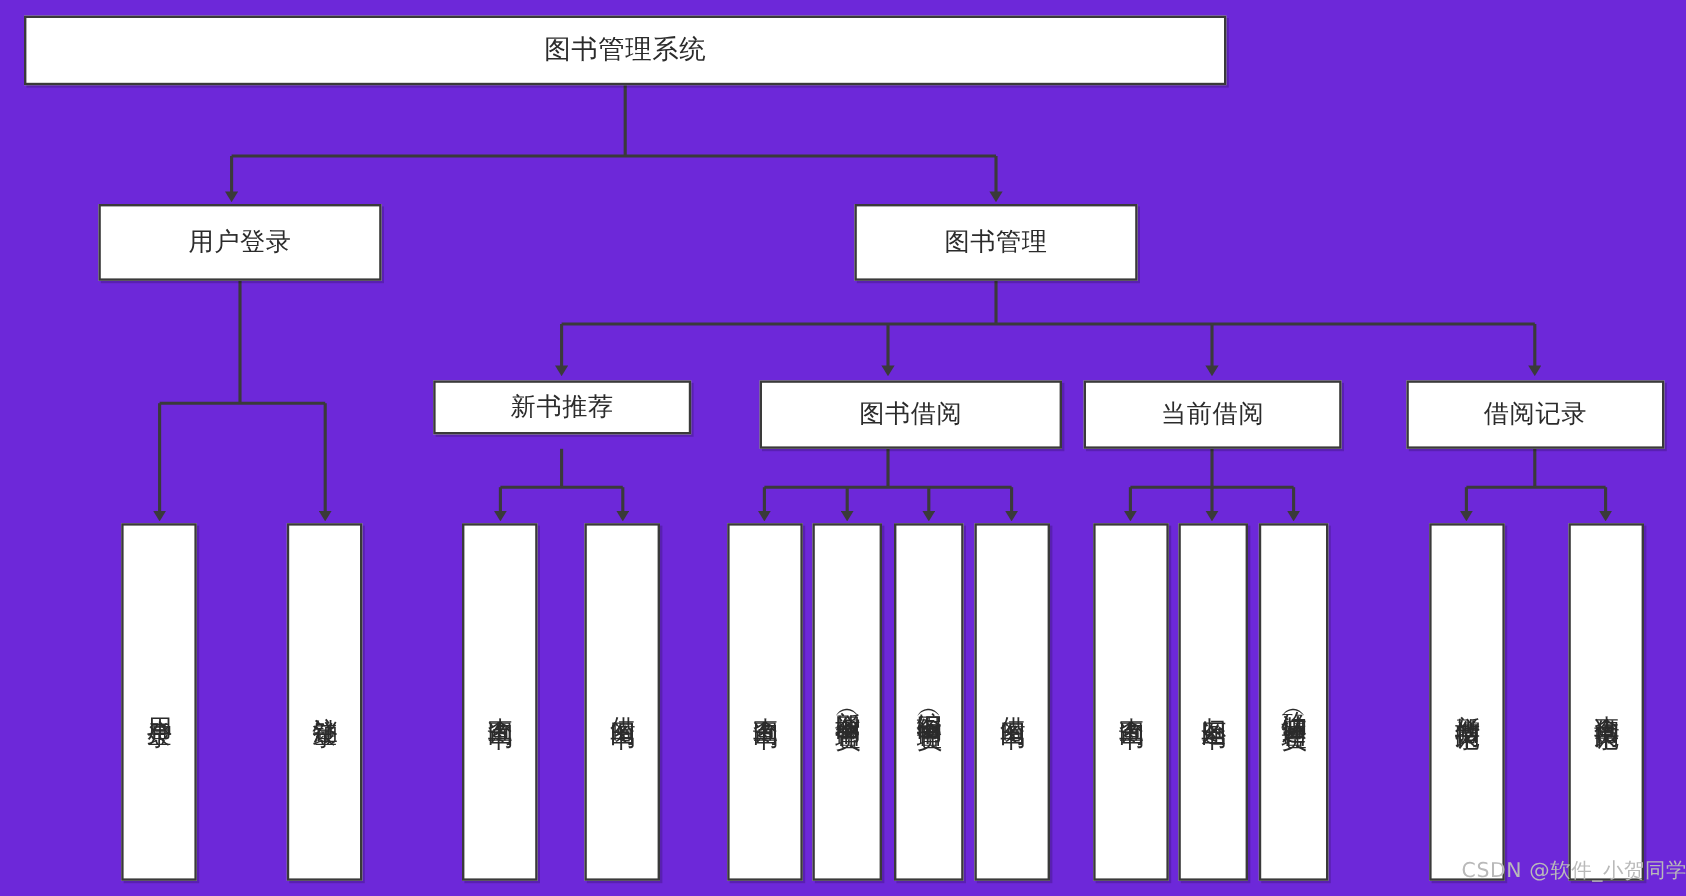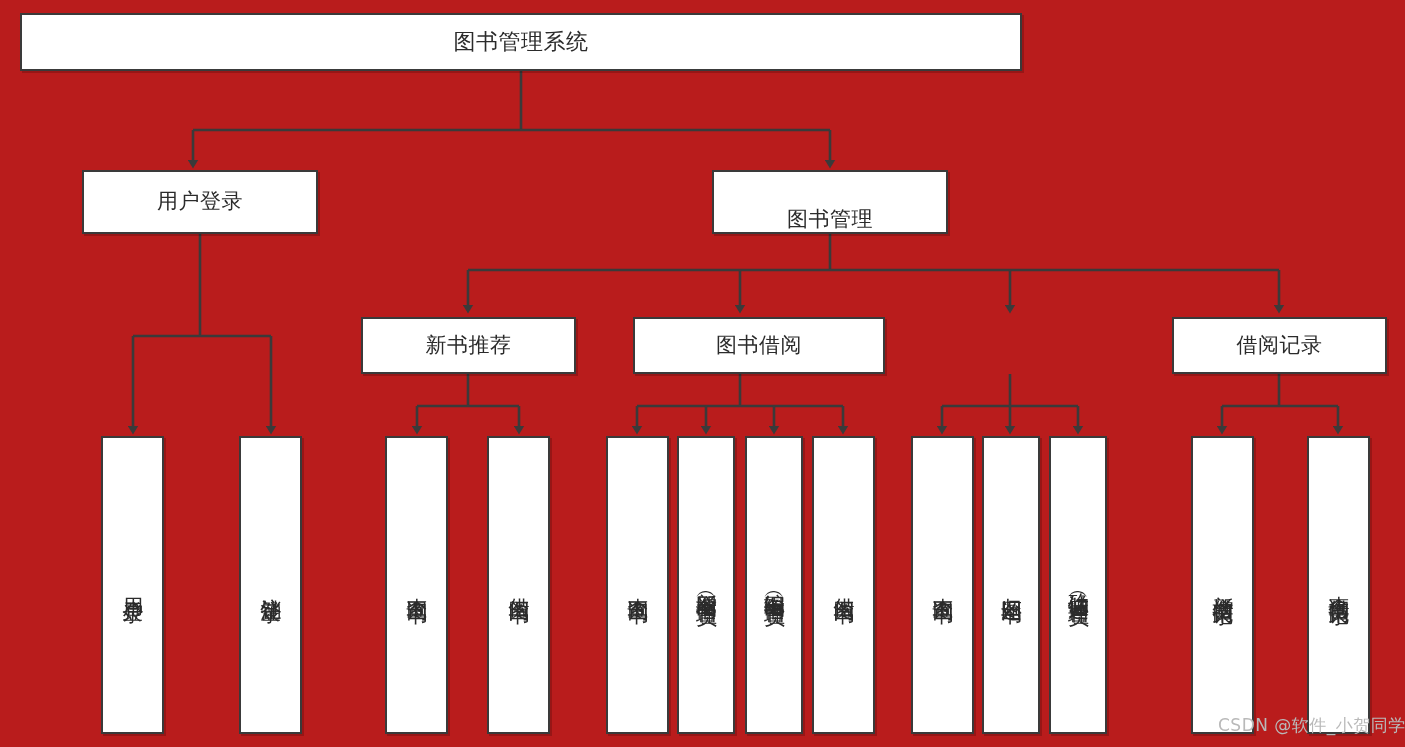--- a/index.html
+++ b/index.html
@@ -7,21 +7,21 @@
     padding: 0;
     background: #ffffff;
   }
   body {
     font-family: "DejaVu Sans", "Liberation Sans", sans-serif;
   }
   #canvas {
     position: relative;
     width: 1405px;
     height: 747px;
-    background: #b91c1c;
+    background: #6d28d9;
     overflow: hidden;
   }
   svg.edges {
     position: absolute;
     left: 0;
     top: 0;
     width: 1405px;
     height: 747px;
     pointer-events: none;
   }
@@ -128,30 +128,33 @@
     </g>
   </svg>
 
   <div class="node h root" style="left:20px; top:13px; width:1002px; height:58px;">
     <span class="lbl">图书管理系统</span>
   </div>
 
   <div class="node h" style="left:82px; top:170px; width:236px; height:64px;">
     <span class="lbl">用户登录</span>
   </div>
-  <div class="node h" style="left:712px; top:170px; width:236px; height:64px;align-items:flex-end;">
+  <div class="node h" style="left:712px; top:170px; width:236px; height:64px;">
     <span class="lbl">图书管理</span>
   </div>
 
-  <div class="node h" style="left:361px; top:317px; width:215px; height:57px;">
+  <div class="node h" style="left:361px; top:317px; width:215px; height:45px;">
     <span class="lbl">新书推荐</span>
   </div>
   <div class="node h" style="left:633px; top:317px; width:252px; height:57px;">
     <span class="lbl">图书借阅</span>
   </div>
+  <div class="node h" style="left:903px; top:317px; width:215px; height:57px;">
+    <span class="lbl">当前借阅</span>
+  </div>
   <div class="node h" style="left:1172px; top:317px; width:215px; height:57px;align-items:center;">
     <span class="lbl">借阅记录</span>
   </div>
 
   <div class="node v" style="left:101px; top:436px; width:63px; height:298px;">
     <span class="lbl">用户登录</span>
   </div>
   <div class="node v" style="left:239px; top:436px; width:63px; height:298px;">
     <span class="lbl">注销登录</span>
   </div>

